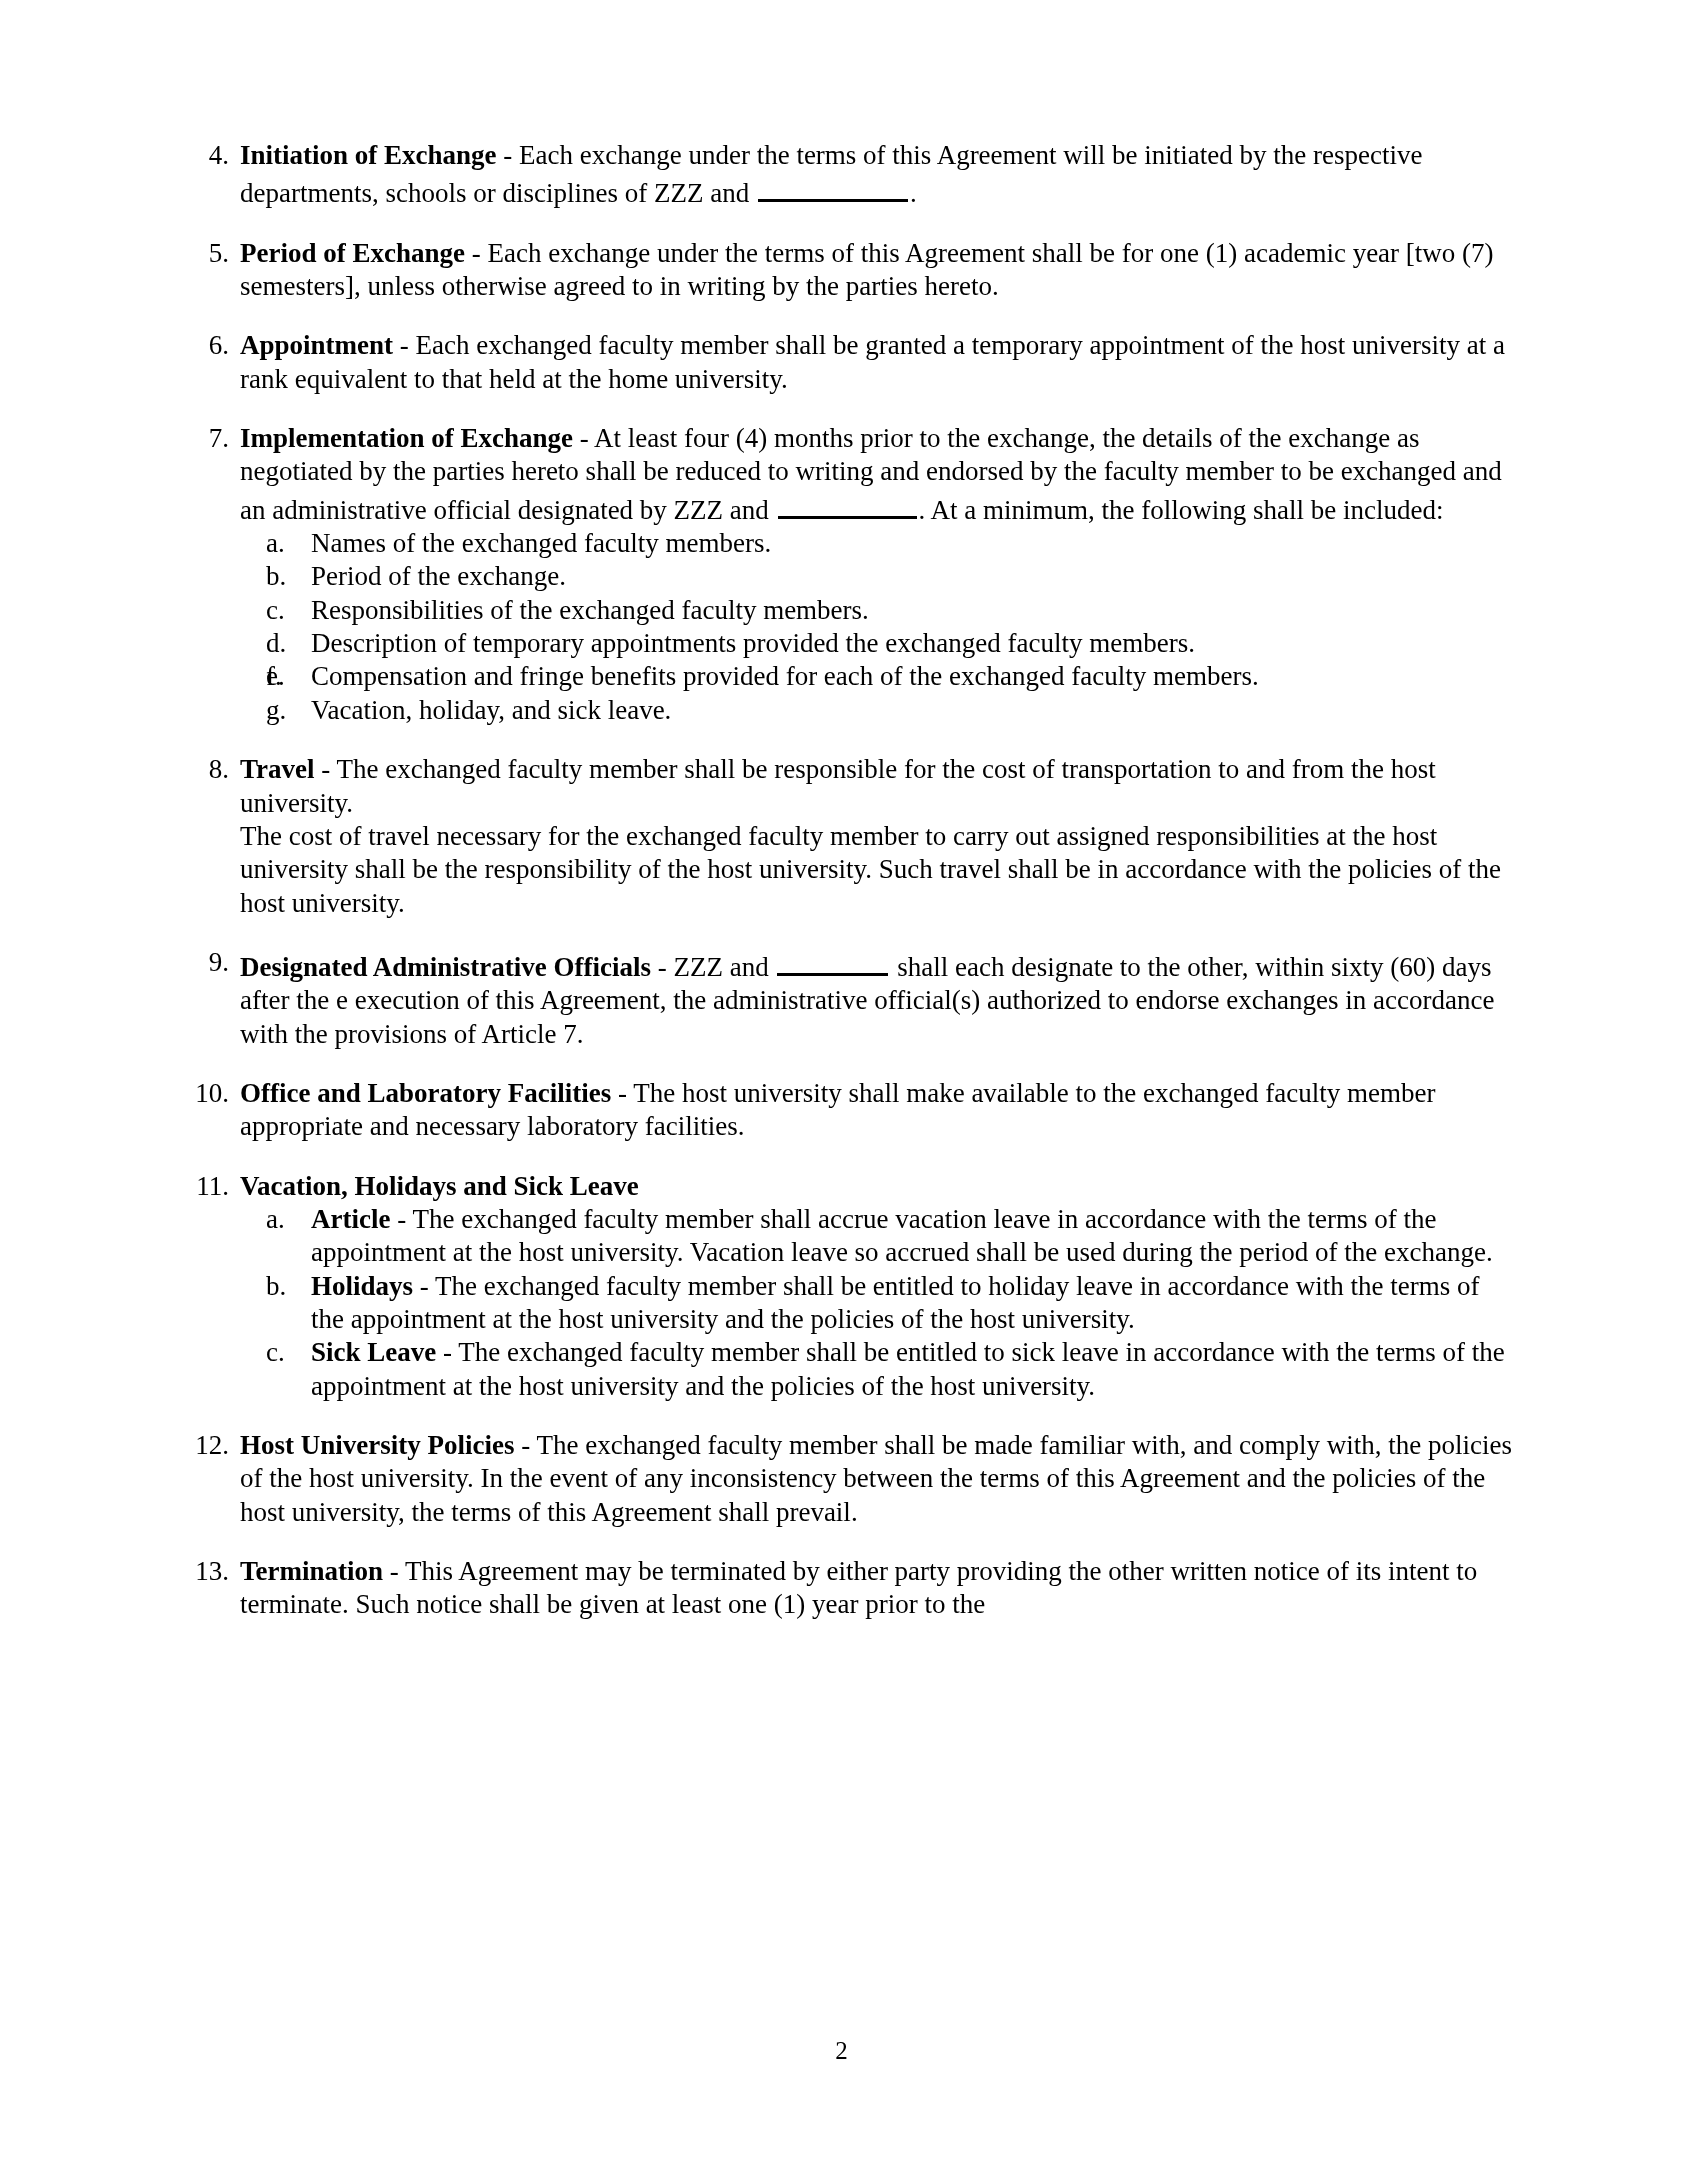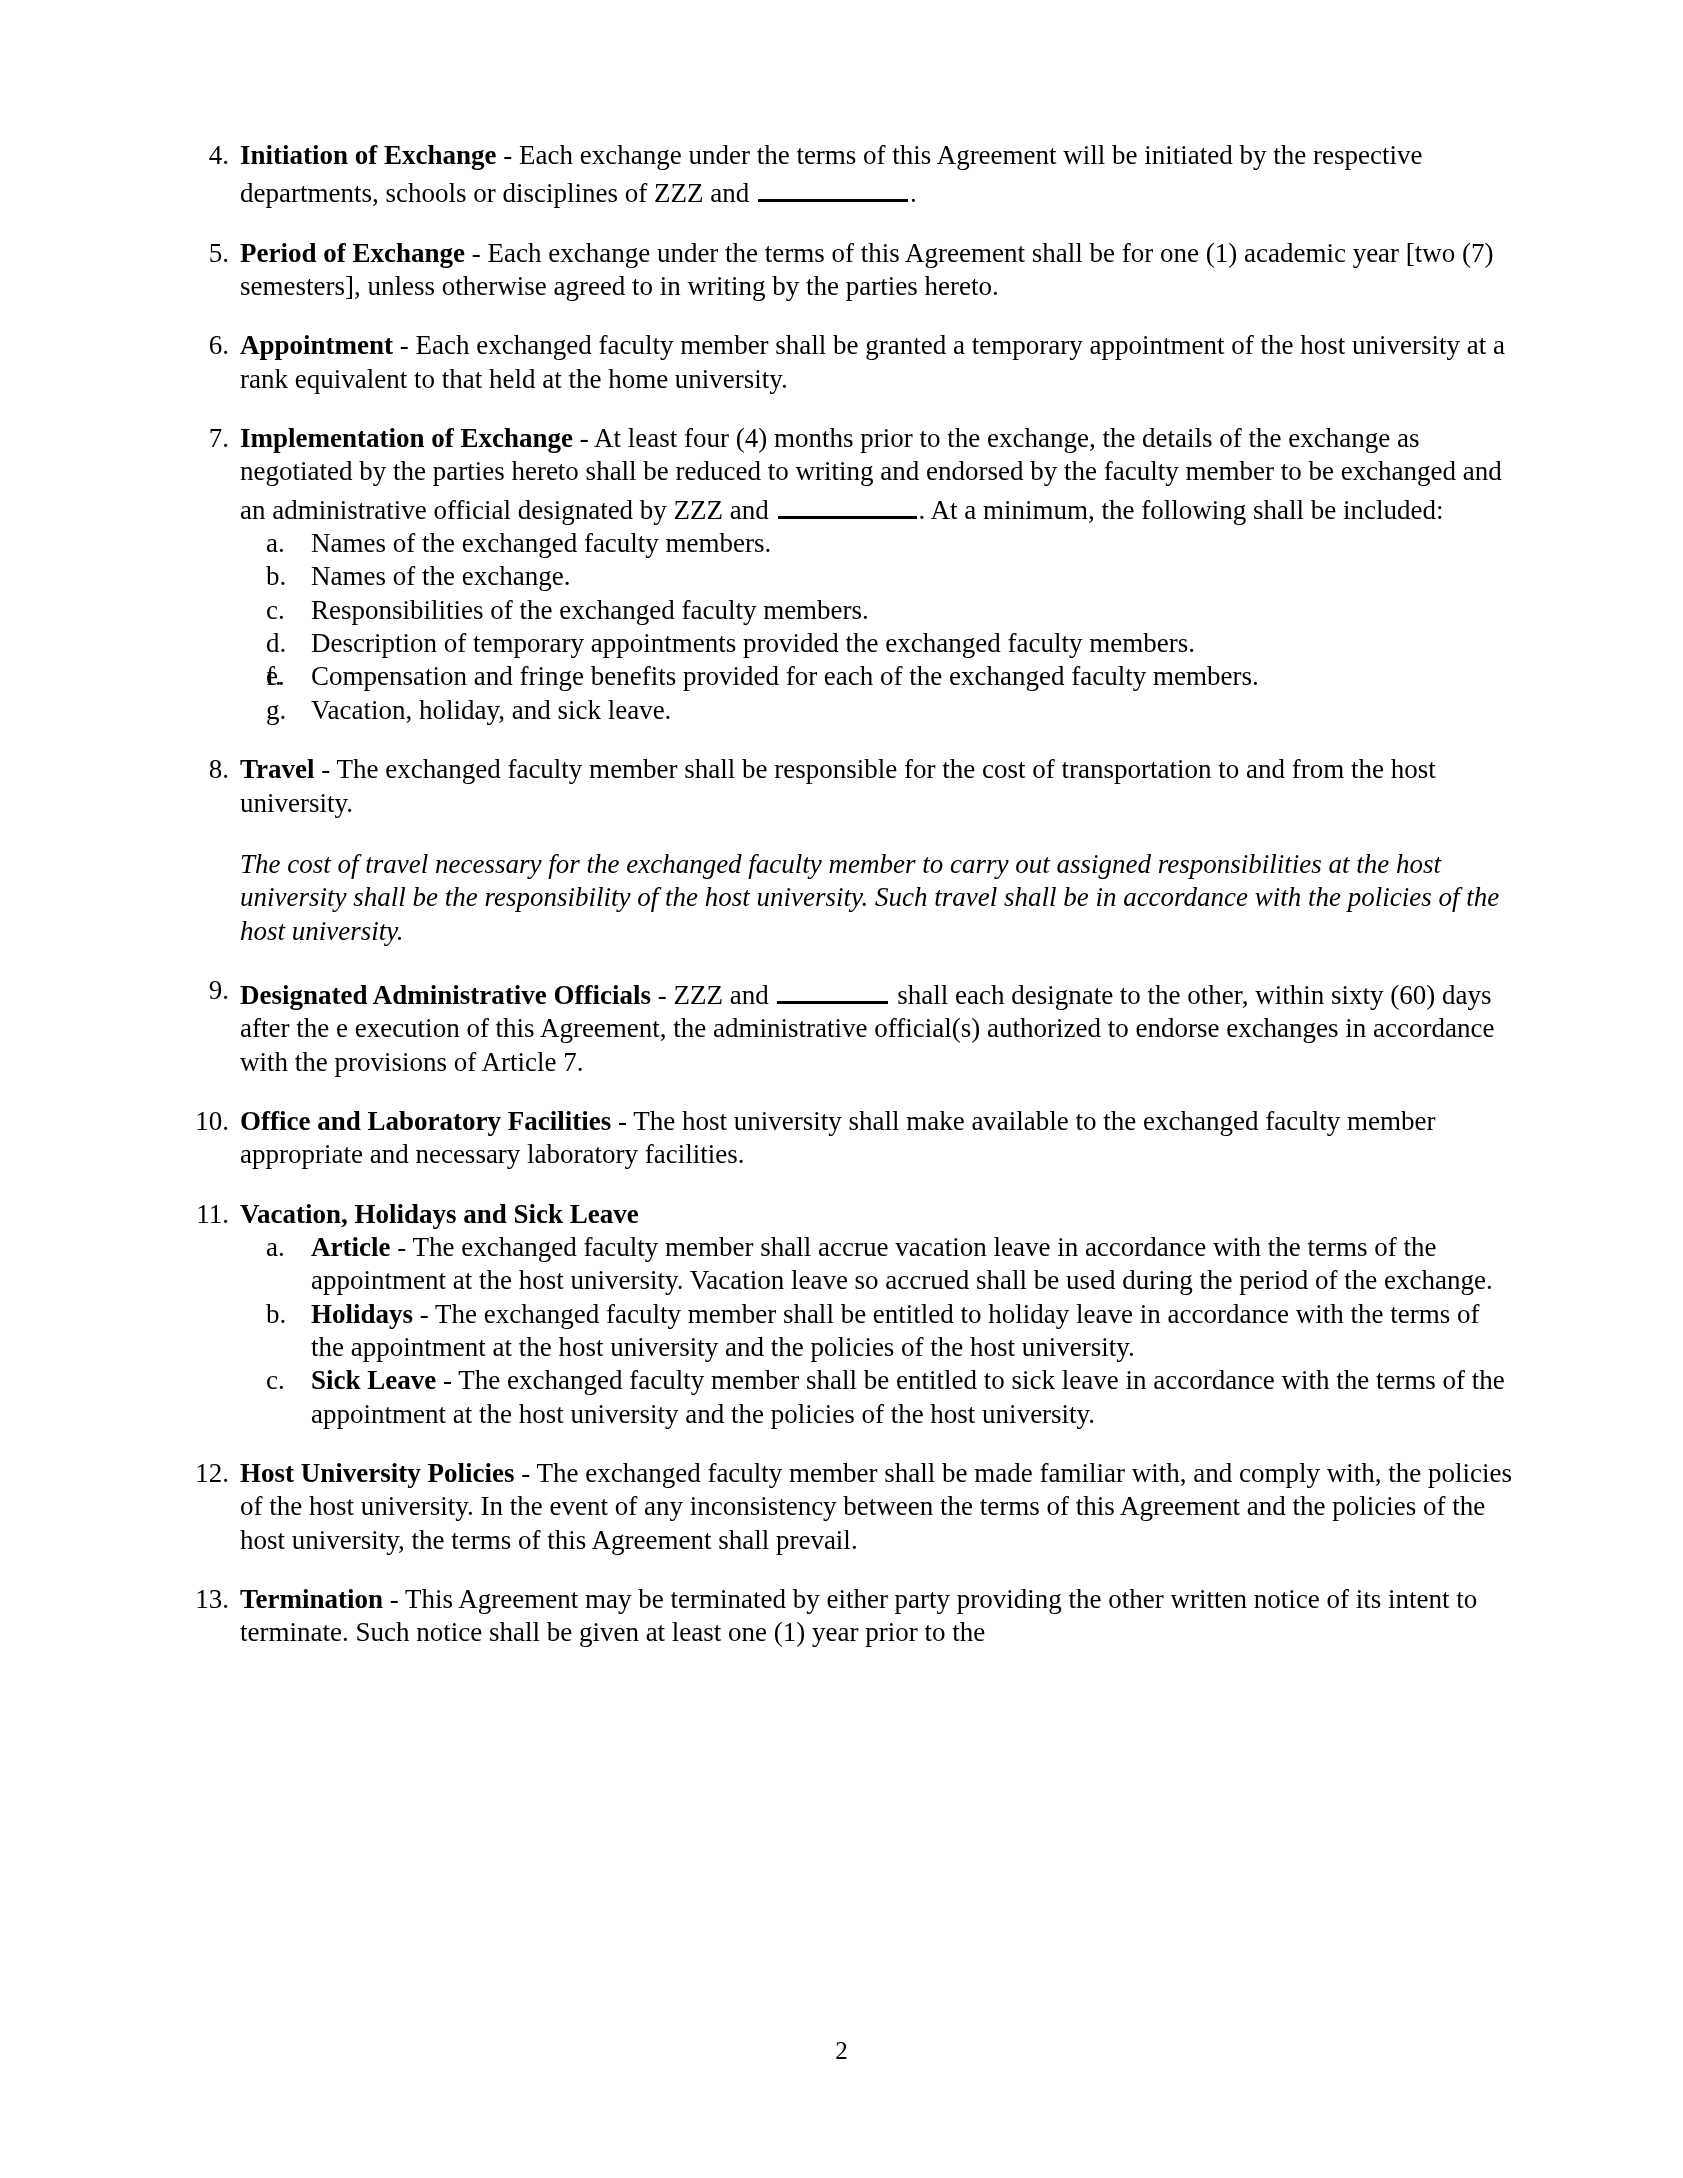--- a/index.html
+++ b/index.html
@@ -53,22 +53,20 @@
   .clause .body {
     display: block;
   }
   .clause .body b {
     font-weight: bold;
   }
 
   
   .subpara {
     display: block;
-    margin-top: 28px;
-    font-style: italic;
   }
 
   
   .sublist {
     list-style: none;
     margin: 0;
     padding: 0;
   }
   .sublist > li {
     position: relative;
@@ -133,21 +131,21 @@
     <div class="clause">
       <span class="num">6.</span>
       <span class="body"><b>Appointment</b><span> - </span><span>Each exchanged faculty member shall be granted a temporary appointment of the host university at a rank equivalent to that held at the home university.</span></span>
     </div>
 
     <div class="clause">
       <span class="num">7.</span>
       <span class="body"><b>Implementation of Exchange</b><span> - </span><span>At least four (4) months prior to the exchange, the details of the exchange as negotiated by the parties hereto shall be reduced to writing and endorsed by the faculty member to be exchanged and an administrative official designated by ZZZ and </span><span class="blank-line bl-mid"></span><span>. At a minimum, the following shall be included:</span></span>
       <ul class="sublist sublist-inline">
         <li><span class="letter">a.</span><span>Names of the exchanged faculty members.</span></li>
-        <li><span class="letter">b.</span><span>Names of the exchange.</span></li>
+        <li><span class="letter">b.</span><span>Period of the exchange.</span></li>
         <li><span class="letter">c.</span><span>Responsibilities of the exchanged faculty members.</span></li>
         <li><span class="letter">d.</span><span>Description of temporary appointments provided the exchanged faculty members.</span></li>
         <li><span class="letter">e.</span></li>
         <li><span class="letter">f.</span><span>Compensation and fringe benefits provided for each of the exchanged faculty members.</span></li>
         <li><span class="letter">g.</span><span>Vacation, holiday, and sick leave.</span></li>
       </ul>
     </div>
 
     <div class="clause">
       <span class="num">8.</span>

